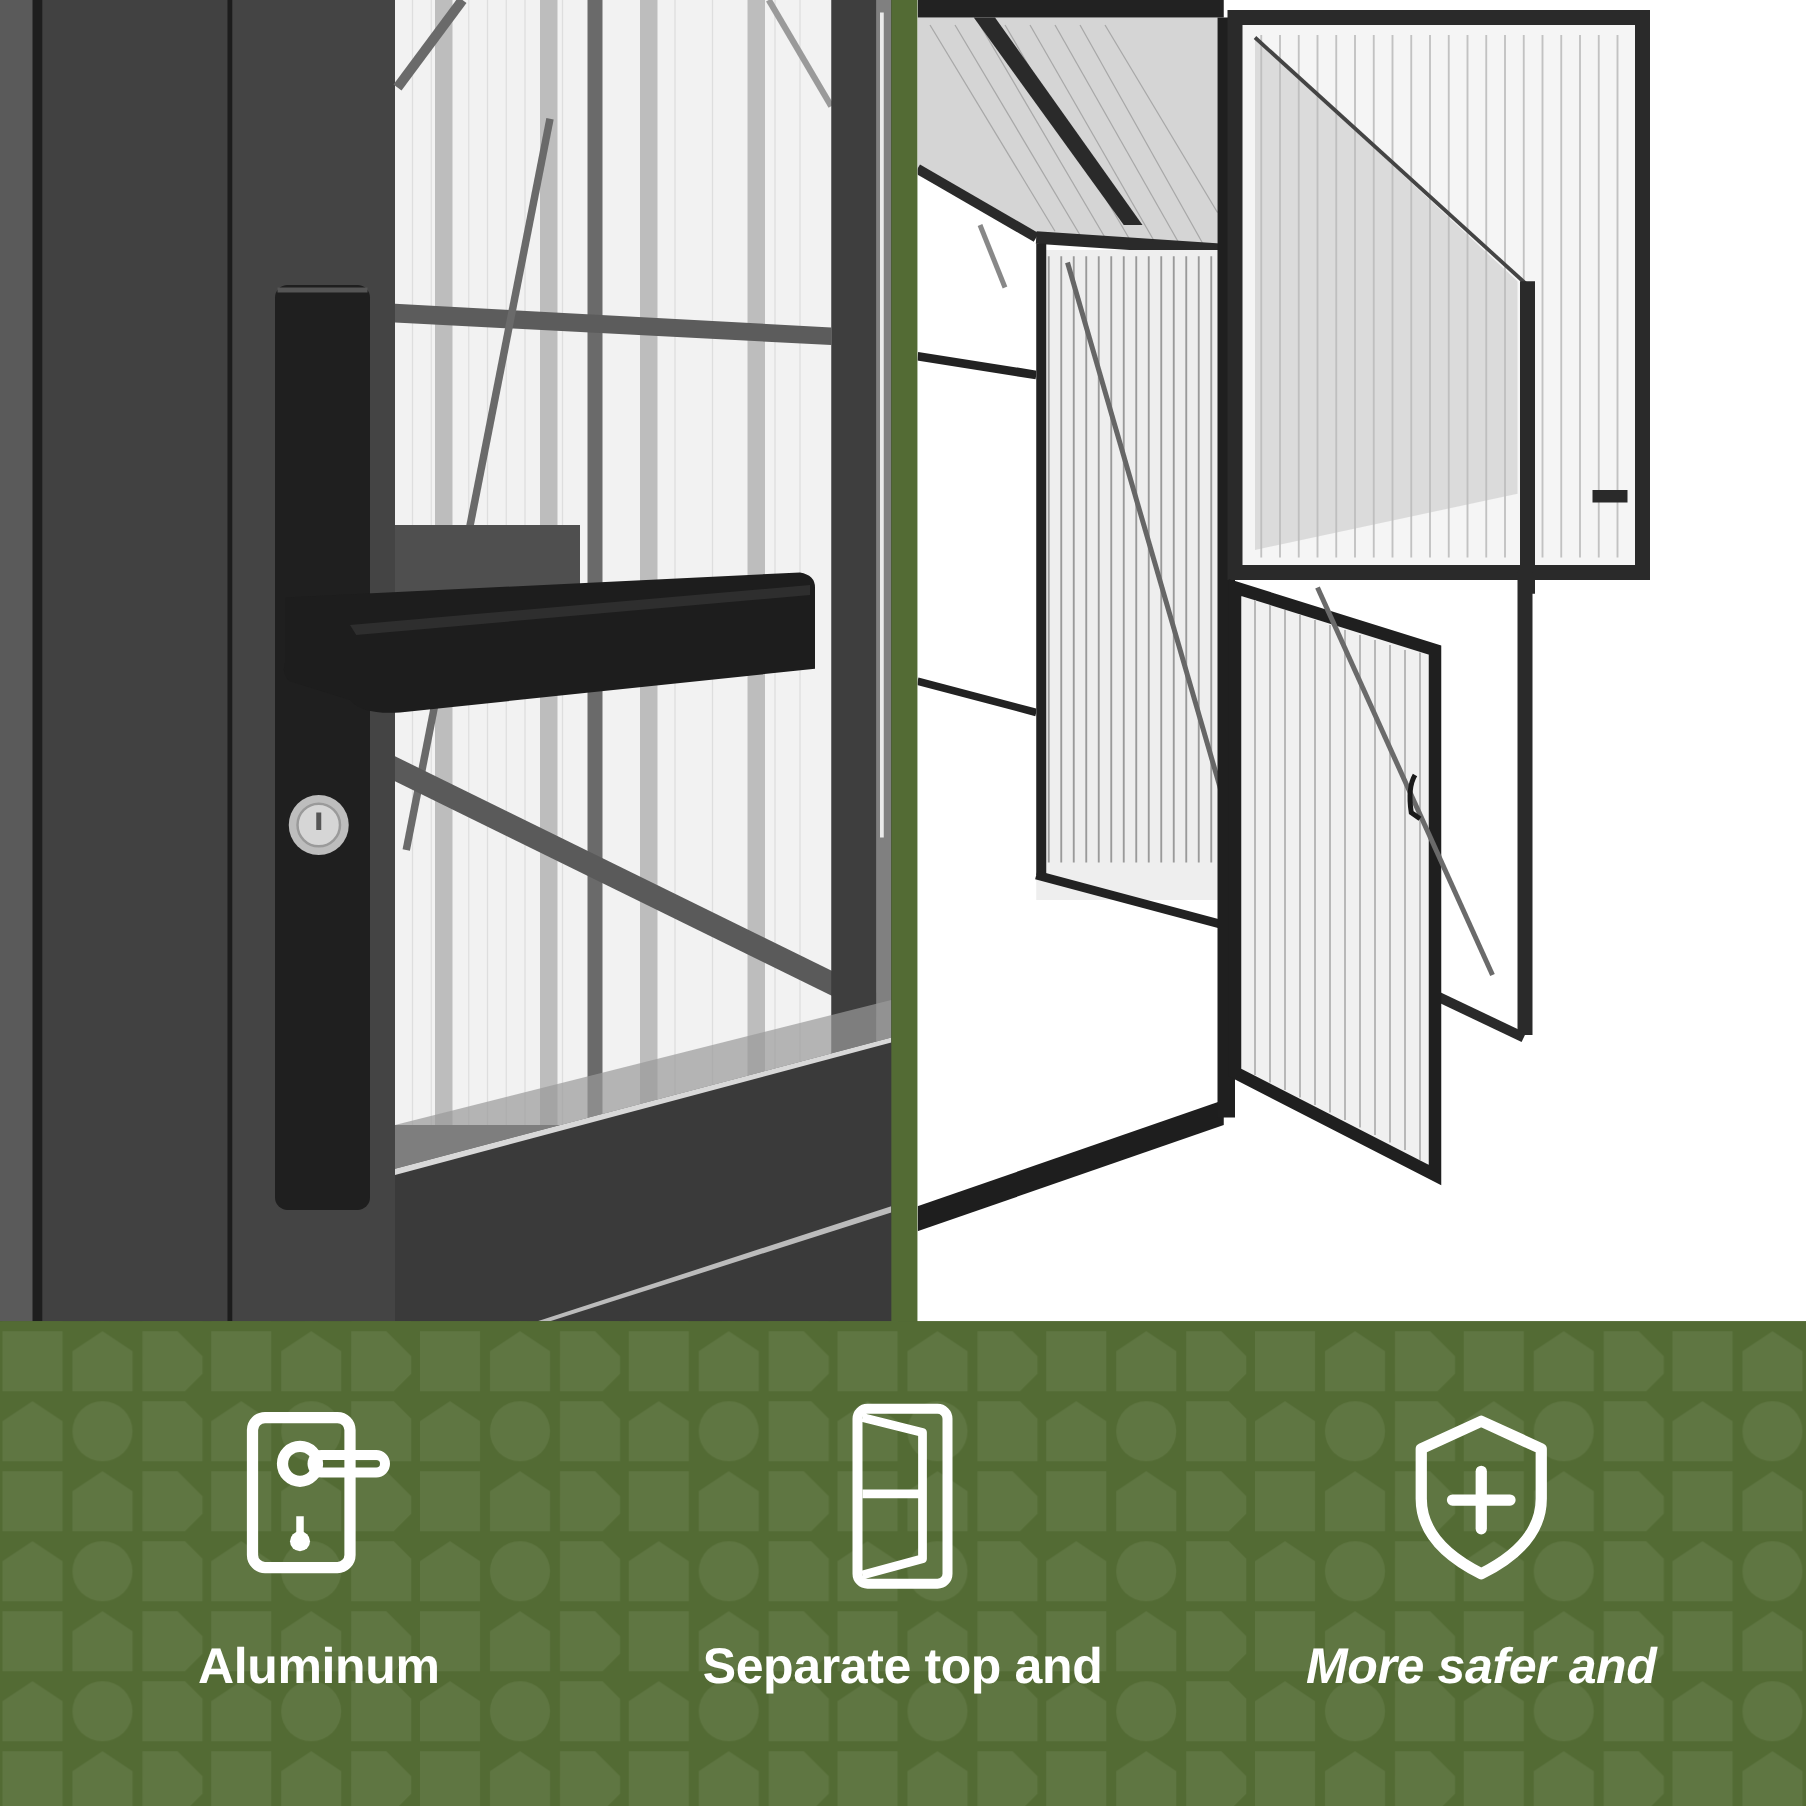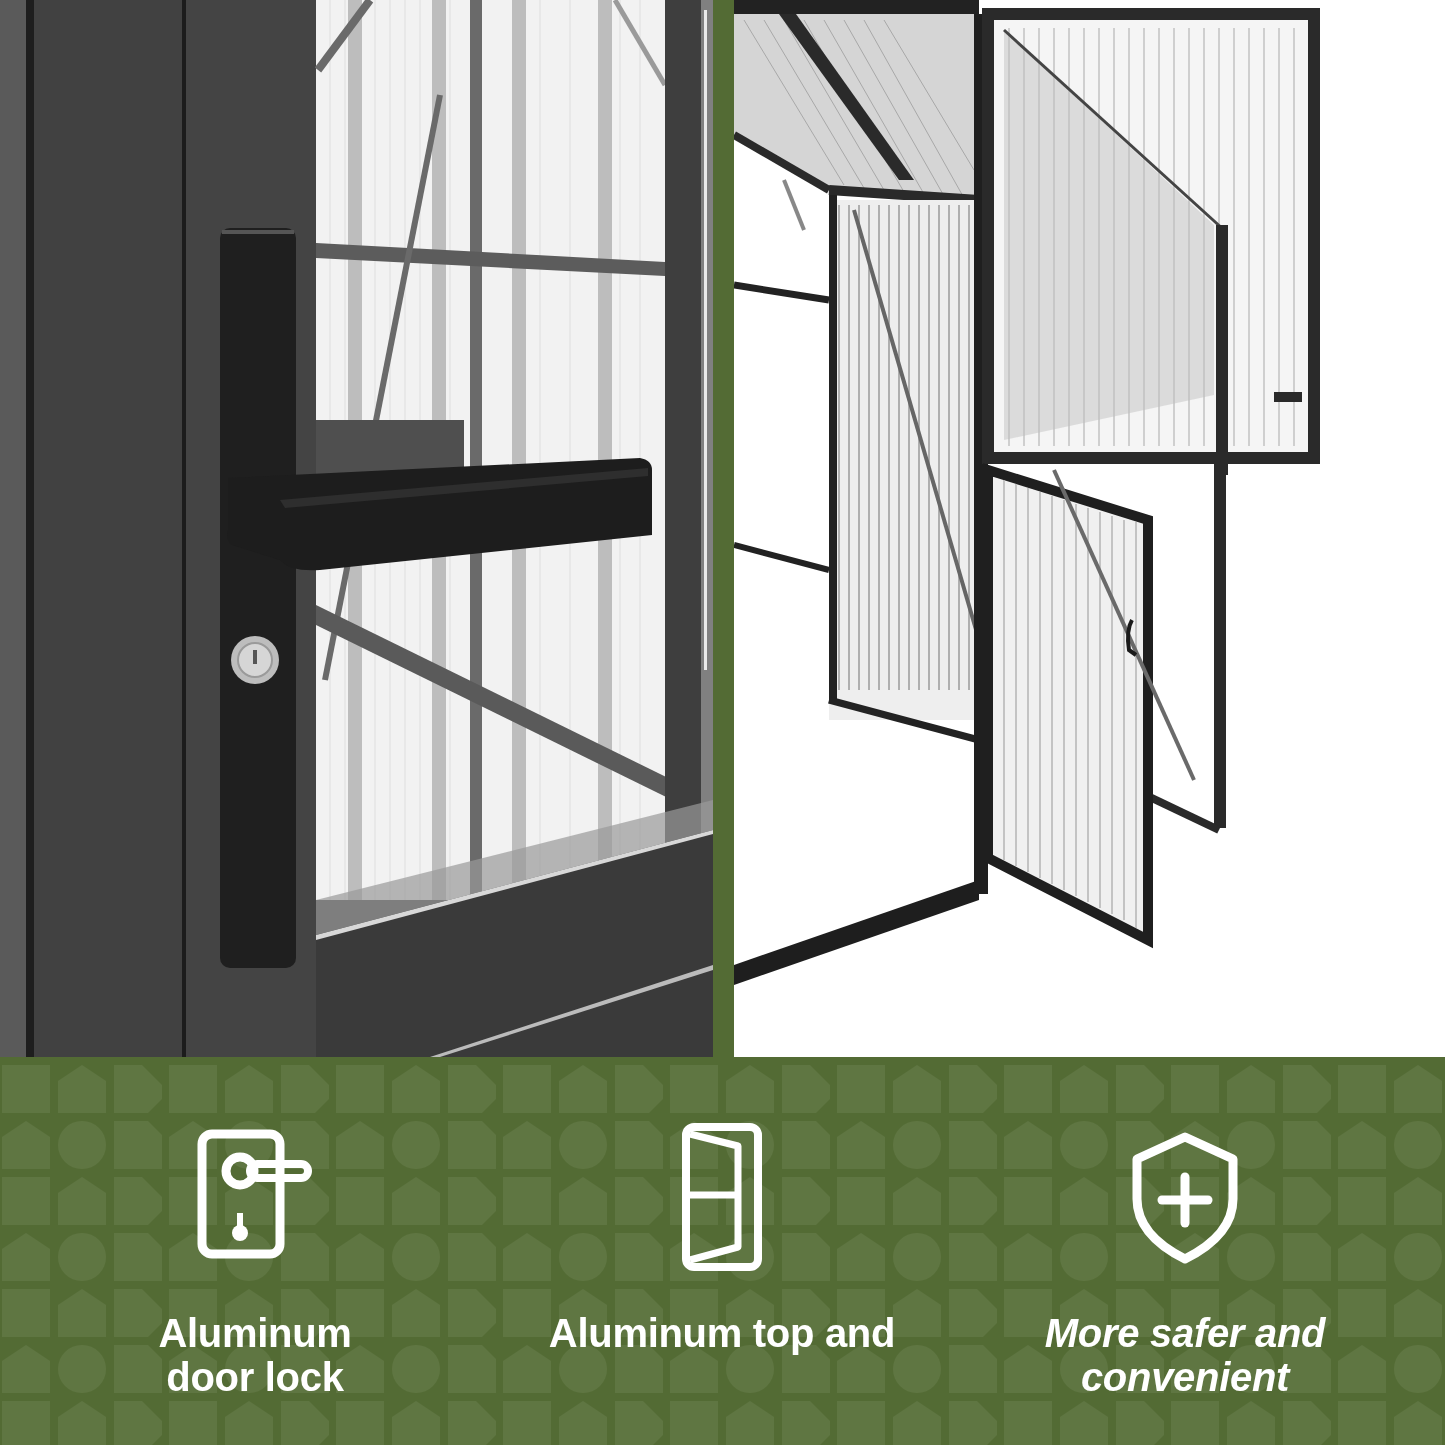--- a/index.html
+++ b/index.html
@@ -220,43 +220,41 @@
         <path d="M44,50 A13,13 0 1 0 44,42 Z" fill="none"></path>
         <circle cx="50" cy="44" r="14" fill="none" stroke="#ffffff" stroke-width="9"></circle>
         <rect x="60" y="37" width="58" height="14" rx="7" fill="none" stroke="#ffffff" stroke-width="8"></rect>
         <rect x="50" y="38" width="60" height="12" fill="#536b34" opacity="0"></rect>
         <rect x="47" y="86" width="6" height="18" fill="#ffffff"></rect>
         <circle cx="50" cy="106" r="8" fill="#ffffff"></circle>
       </svg>
     </div>
     <div class="caption">
       <span>Aluminum</span>
-      <span>door lock</span>
     </div>
   </div>
 
   <div class="feature" id="f2">
     <div class="icon">
       <svg width="100" height="150" viewBox="0 0 100 150">
         <rect x="14" y="5" width="72" height="140" rx="8" fill="none" stroke="#ffffff" stroke-width="8"></rect>
         <polyline points="18,12 66,24 66,125 18,138" fill="none" stroke="#ffffff" stroke-width="7" stroke-linejoin="round"></polyline>
         <line x1="18" y1="73" x2="66" y2="73" stroke="#ffffff" stroke-width="7"></line>
       </svg>
     </div>
     <div class="caption">
-      <span>Aluminum top and</span>
+      <span>Separate top and</span>
     </div>
   </div>
 
   <div class="feature" id="f3">
     <div class="icon">
       <svg width="120" height="140" viewBox="0 0 120 140">
         <path d="M60,10 L108,32 L108,72 Q108,108 60,132 Q12,108 12,72 L12,32 Z" fill="none" stroke="#ffffff" stroke-width="9" stroke-linejoin="round"></path>
         <line x1="60" y1="50" x2="60" y2="96" stroke="#ffffff" stroke-width="9" stroke-linecap="round"></line>
         <line x1="37" y1="73" x2="83" y2="73" stroke="#ffffff" stroke-width="9" stroke-linecap="round"></line>
       </svg>
     </div>
     <div class="caption">
       <span>More safer and</span>
-      <span>convenient</span>
     </div>
   </div>
 </div>
 
 </body></html>

